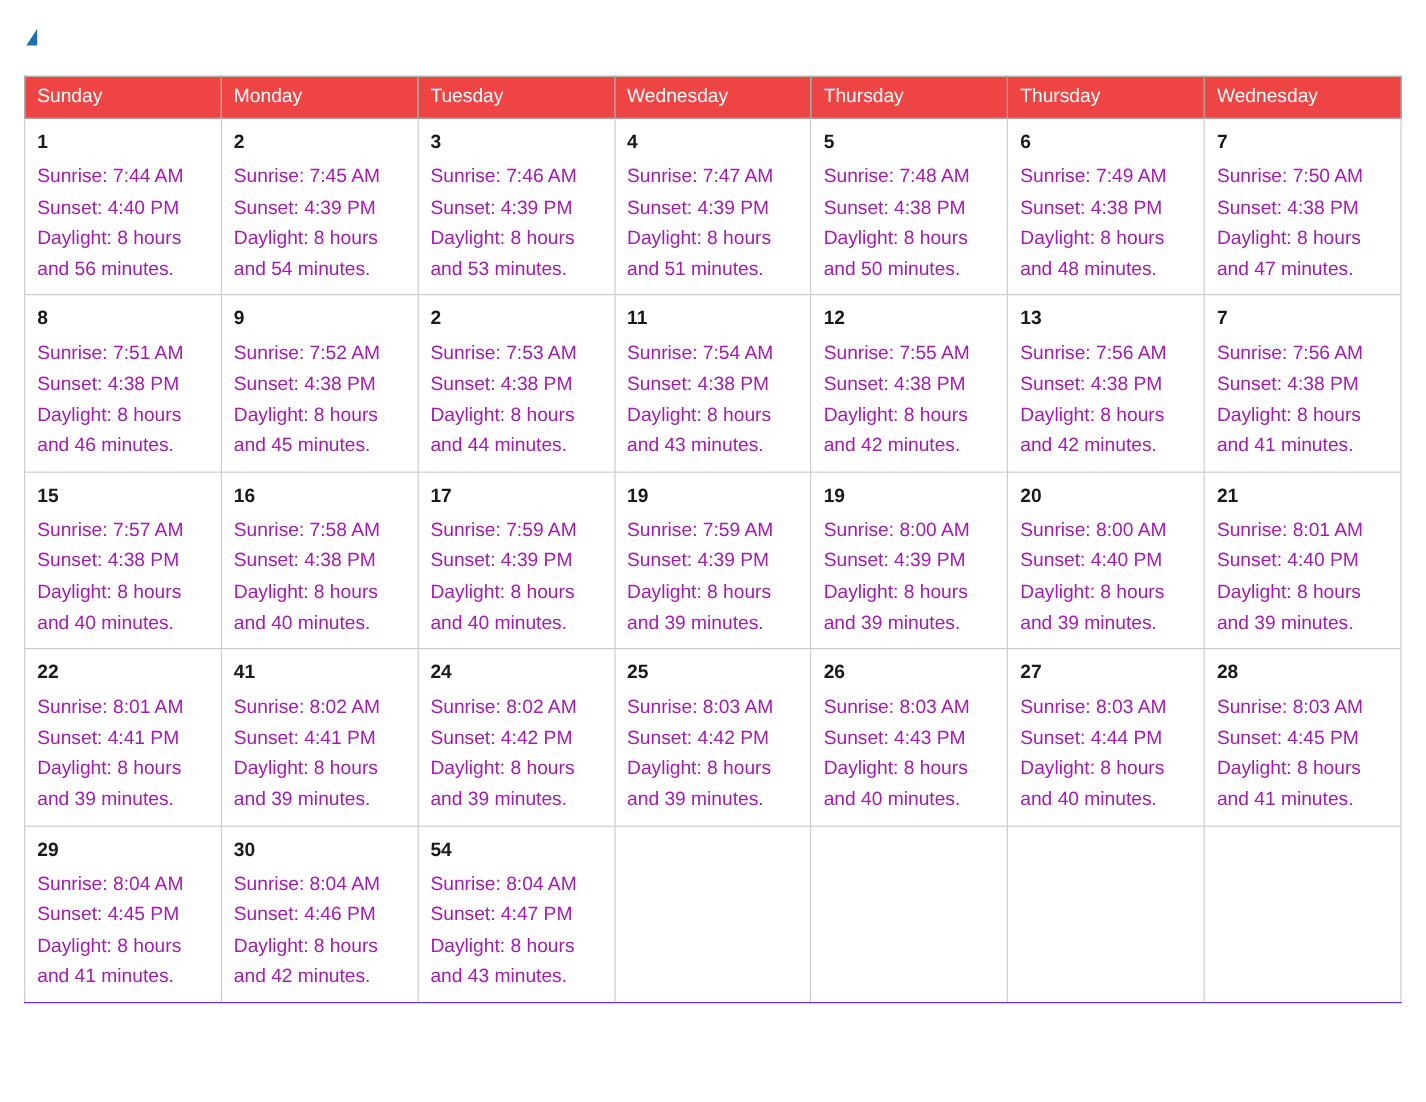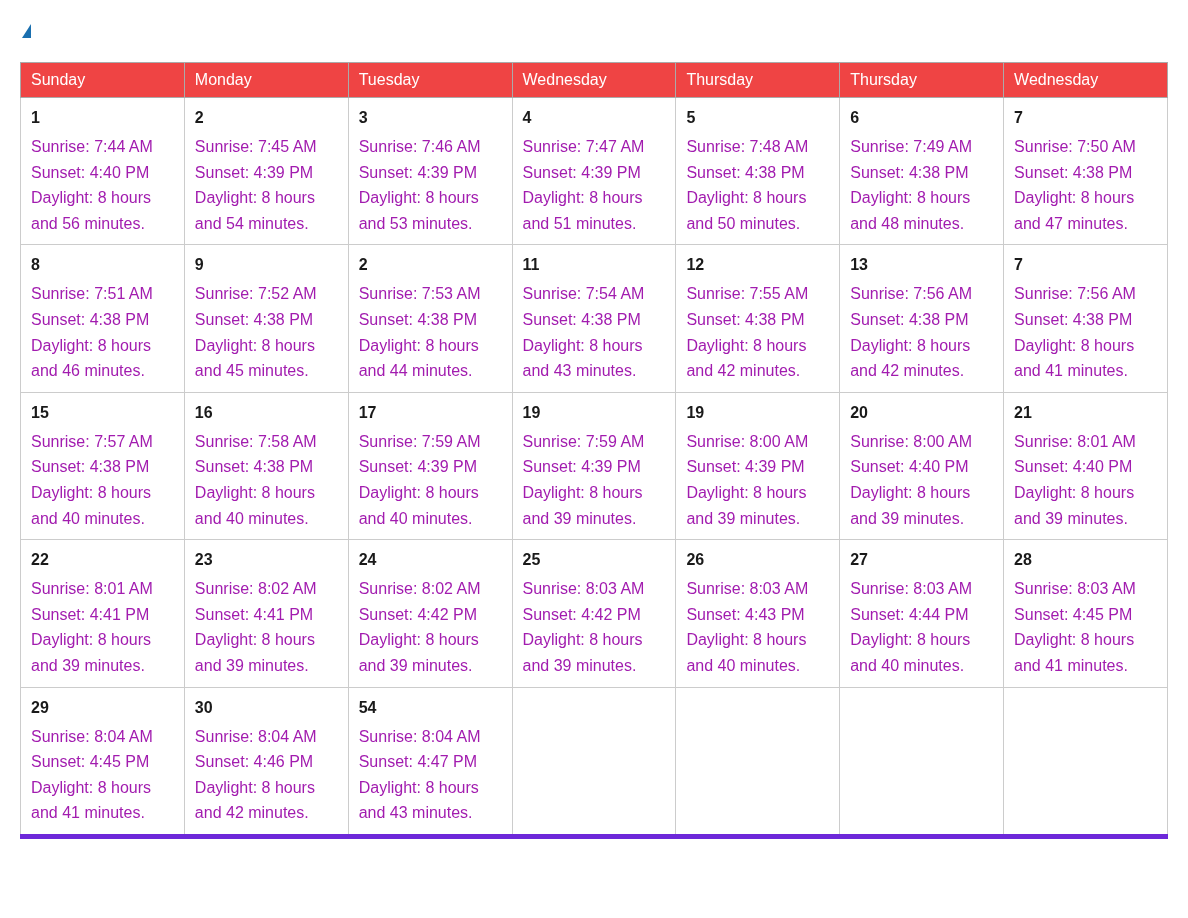--- a/index.html
+++ b/index.html
@@ -90,21 +90,21 @@
     }
     .day-info {
       font-size: 16px;
       color: #a21caf;
       line-height: 1.6;
     }
     .empty-cell {
       background: #ffffff;
     }
     .calendar tr:last-child td {
-      border-bottom: 5px solid #6d28d9;
+      border-bottom: 1px solid #6d28d9;
     }
   </style>
 </head>
 <body>
 
 <div class="header">
   <div class="logo">
     <div>
       <span class="logo-general"></span><span class="logo-triangle"></span>
     </div>
@@ -218,21 +218,21 @@
           <div class="day-num">21</div>
           <div class="day-info">Sunrise: 8:01 AM<br>Sunset: 4:40 PM<br>Daylight: 8 hours<br>and 39 minutes.</div>
         </td>
       </tr>
       <tr>
         <td>
           <div class="day-num">22</div>
           <div class="day-info">Sunrise: 8:01 AM<br>Sunset: 4:41 PM<br>Daylight: 8 hours<br>and 39 minutes.</div>
         </td>
         <td>
-          <div class="day-num">23</div>
+          <div class="day-num">41</div>
           <div class="day-info">Sunrise: 8:02 AM<br>Sunset: 4:41 PM<br>Daylight: 8 hours<br>and 39 minutes.</div>
         </td>
         <td>
           <div class="day-num">24</div>
           <div class="day-info">Sunrise: 8:02 AM<br>Sunset: 4:42 PM<br>Daylight: 8 hours<br>and 39 minutes.</div>
         </td>
         <td>
           <div class="day-num">25</div>
           <div class="day-info">Sunrise: 8:03 AM<br>Sunset: 4:42 PM<br>Daylight: 8 hours<br>and 39 minutes.</div>
         </td>

